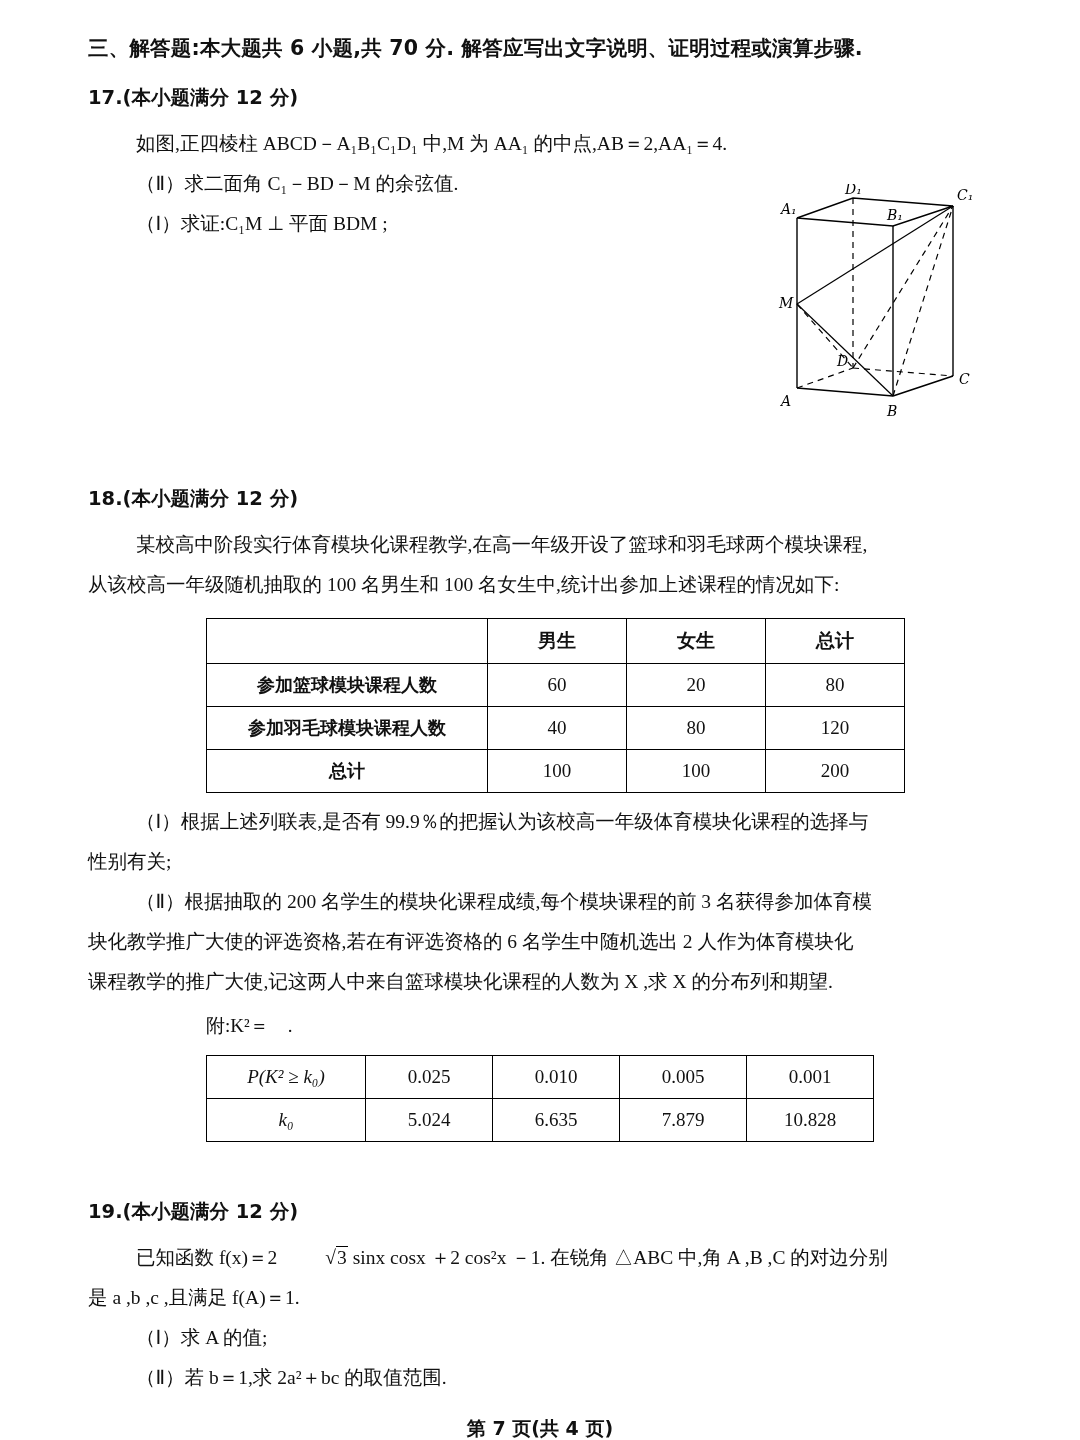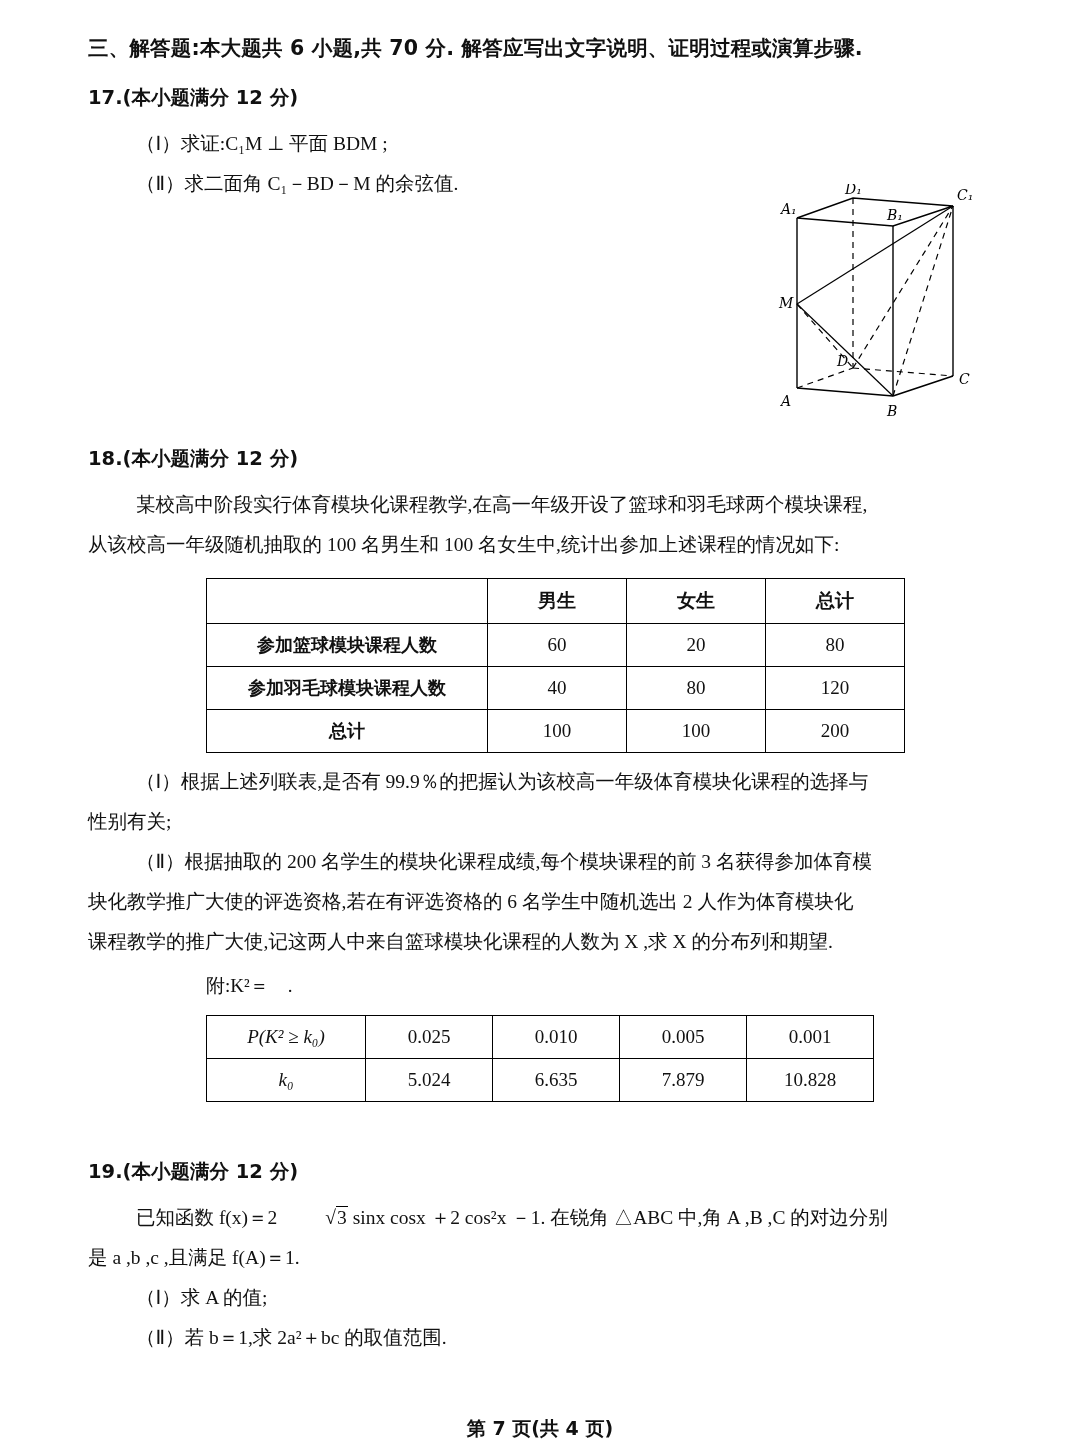--- a/index.html
+++ b/index.html
@@ -149,22 +149,23 @@
 </style>
 </head>
 <body>
 
 <div class="page">
   <div class="content">
 
     <div class="section-head">三、解答题:本大题共 6 小题,共 70 分. 解答应写出文字说明、证明过程或演算步骤.</div>
 
     <div class="q-head">17.(本小题满分 12 分)</div>
+    <div class="para">如图,正四棱柱 ABCD－A₁B₁C₁D₁ 中,M 为 AA₁ 的中点,AB＝2,AA₁＝4.</div>
+    <div class="para">（Ⅱ）求二面角 C₁－BD－M 的余弦值.</div>
     <div class="para">（Ⅰ）求证:C₁M ⊥ 平面 BDM ;</div>
-    <div class="para">（Ⅱ）求二面角 C₁－BD－M 的余弦值.</div>
 
     <div class="figure-cube">
       <svg width="215" height="245" viewBox="0 0 215 245" xmlns="http://www.w3.org/2000/svg">
 
         <g stroke="#000" fill="none" stroke-width="1.4">
 
           <polygon points="22,34 78,14 178,22 118,42"></polygon>
 
           <line x1="22" y1="34" x2="22" y2="204"></line>
           <line x1="118" y1="42" x2="118" y2="212"></line>

